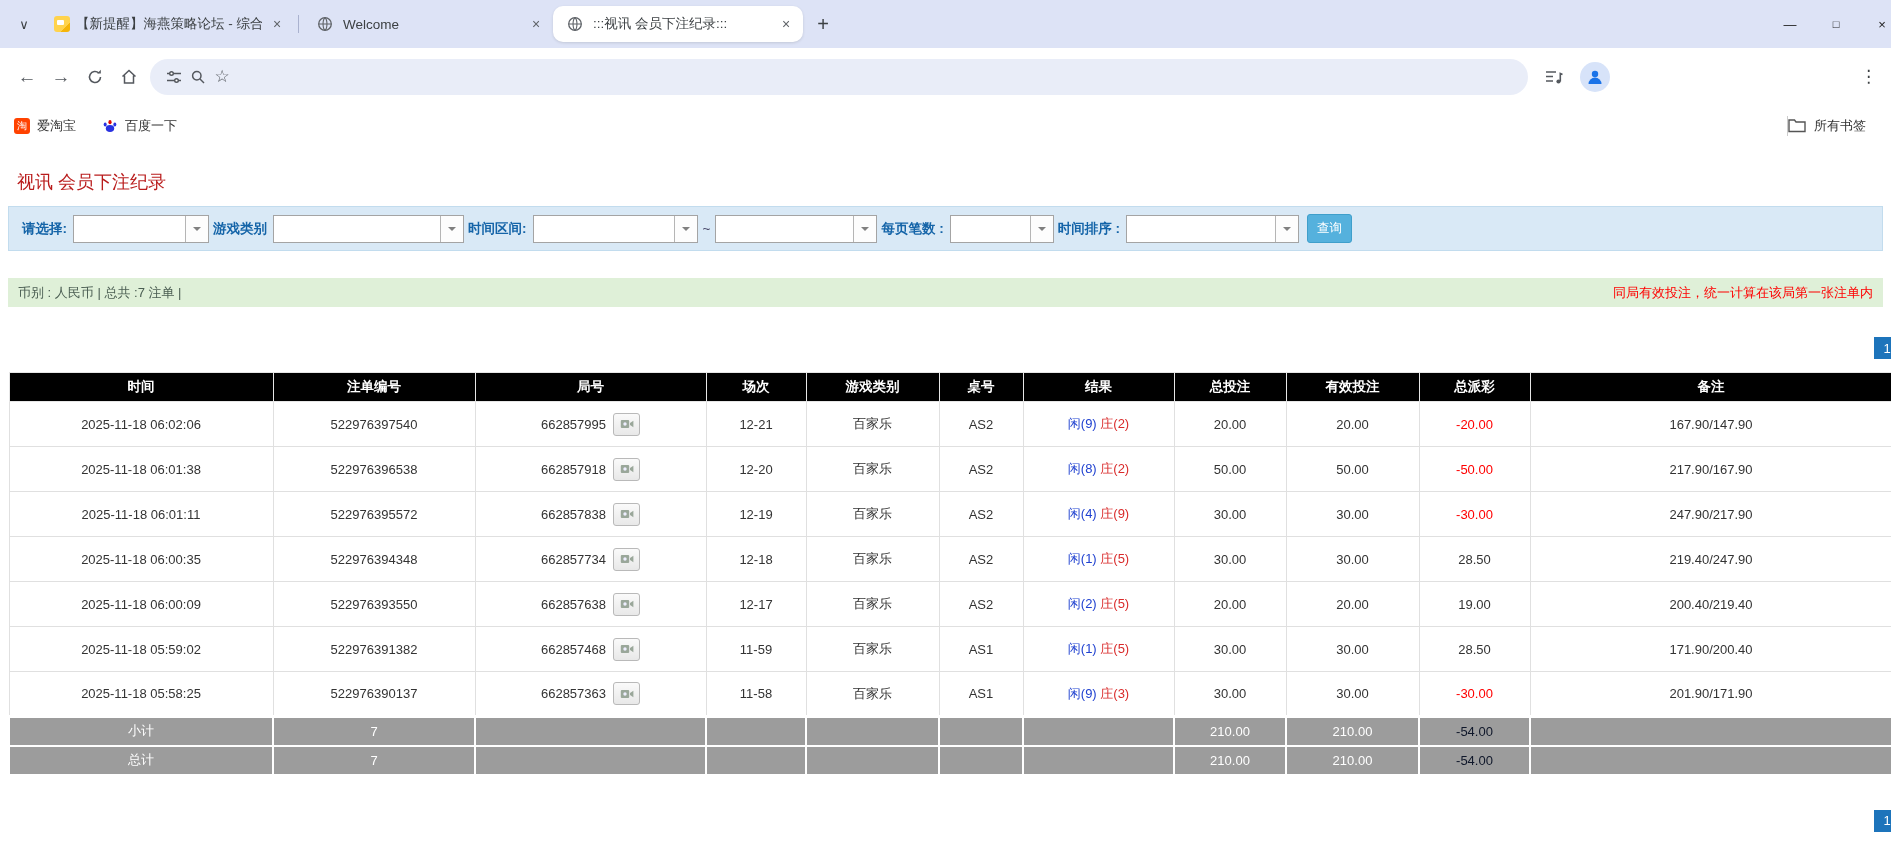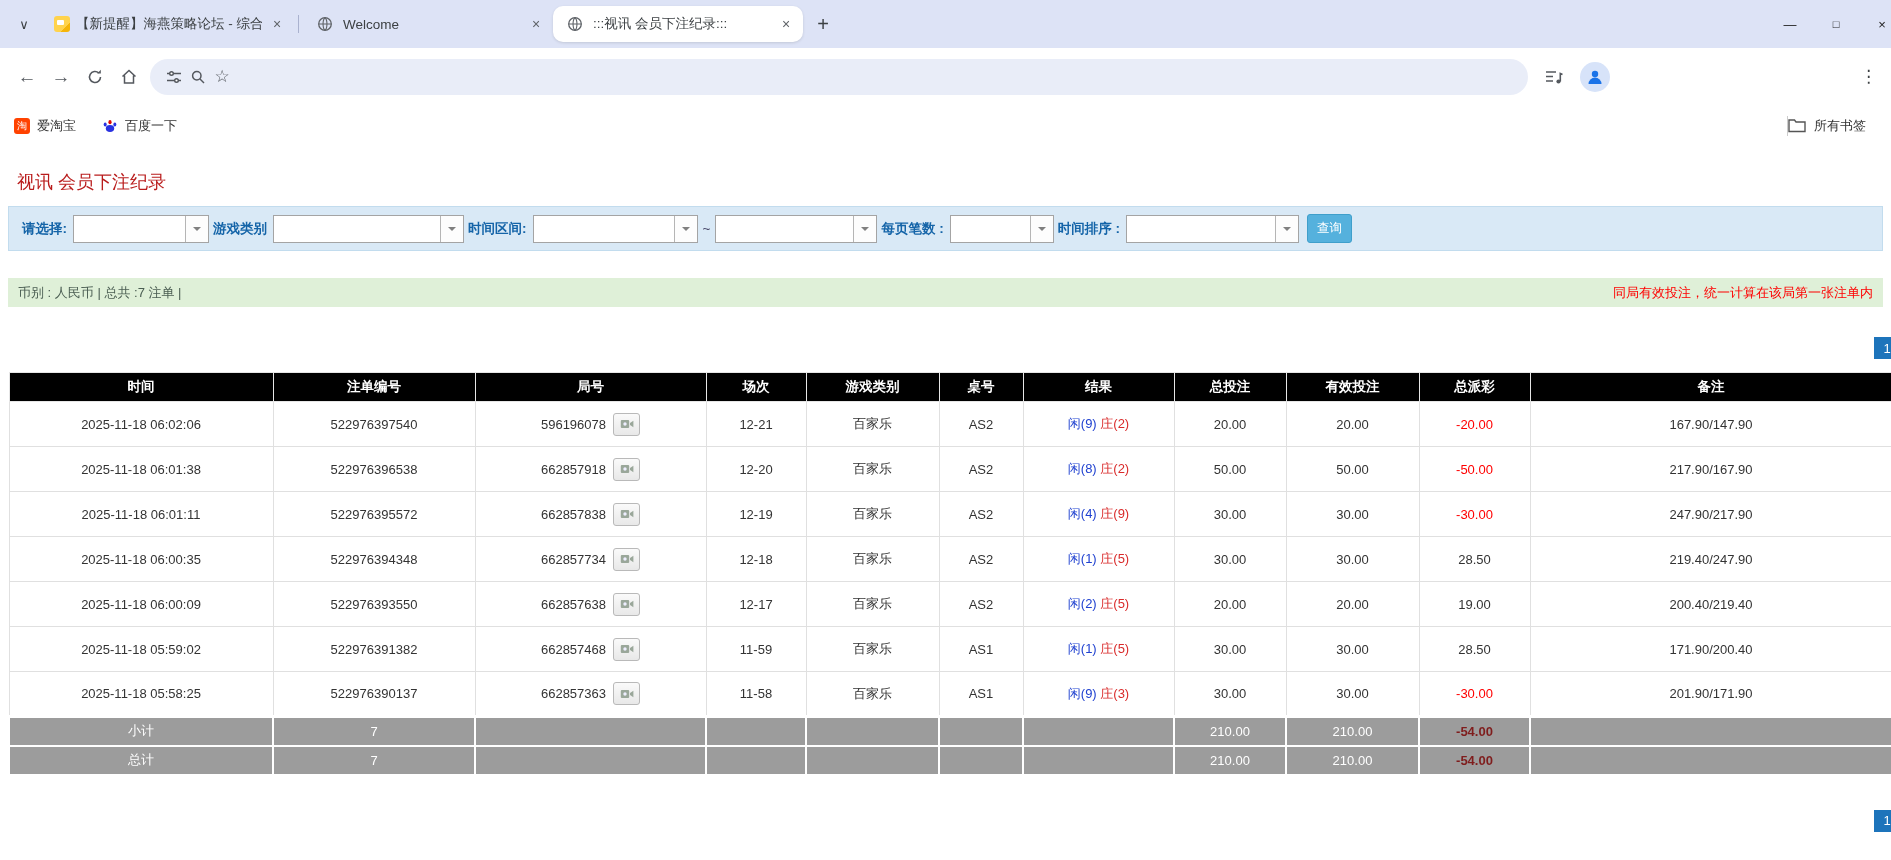--- a/index.html
+++ b/index.html
@@ -66,21 +66,21 @@
   table.bets th { background:#000; color:#fff; font-size:13.5px; font-weight:bold; height:29px; border:1px solid #e6e6e6; padding:0; }
   table.bets td { height:45px; border:1px solid #e0e0e0; text-align:center; font-size:13px; color:#333; padding:0 4px; overflow:hidden; white-space:nowrap; }
   td.c-totalbet { color:#0c62d6; }
   span.rp { color:#1f41d0; }
   span.rb { color:#d92b2b; }
   td.c-payout.neg { color:#ff0000; }
   .roundcell { display:flex; align-items:center; justify-content:center; gap:7px; }
   .videobtn { width:27px; height:23px; border:1px solid #b9b9b9; border-radius:3px; background:linear-gradient(#fafafa,#e8e8e8); display:inline-flex; align-items:center; justify-content:center; }
   tr.sum td { background:#9c9c9c; color:#fff; height:29px; border:2px solid #fff; font-size:13px; }
   tr.sum.first td { border-top:3px solid #fff; }
-  tr.sum td.c-payout.neg { color:#7f1d1d;font-weight:bold; }
+  tr.sum td.c-payout.neg { color:#0f172a; }
   svg.ic { display:block; }
 </style>
 </head>
 <body>
 
 <div class="tabstrip">
   <div class="tabsearch">
     <span>∨</span>
   </div>
   <div class="tab">
@@ -284,21 +284,21 @@
         <th>备注</th>
       </tr>
     </thead>
     <tbody id="rows-tbody">
 
     <tr>
           <td class="c-time">2025-11-18 06:02:06</td>
           <td class="c-betid">522976397540</td>
           <td class="c-round">
             <span class="roundcell">
-              <span>596196078</span>
+              <span>662857995</span>
               <span class="videobtn">
                 <svg class="ic" width="14" height="12" viewBox="0 0 14 12">
                   <rect x="0.8" y="2" width="8.4" height="8" rx="1" fill="#9aa79a"></rect>
                   <path d="M10 5l3.4-2.2v6.4L10 7z" fill="#9aa79a"></path>
                   <circle cx="5" cy="6" r="1.7" fill="#eef"></circle>
                 </svg>
               </span>
             </span>
           </td>
           <td class="c-session">12-21</td>

